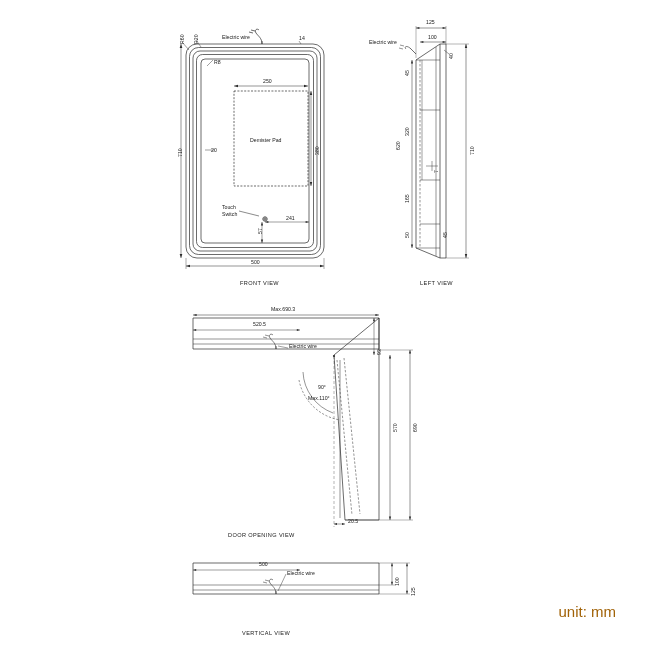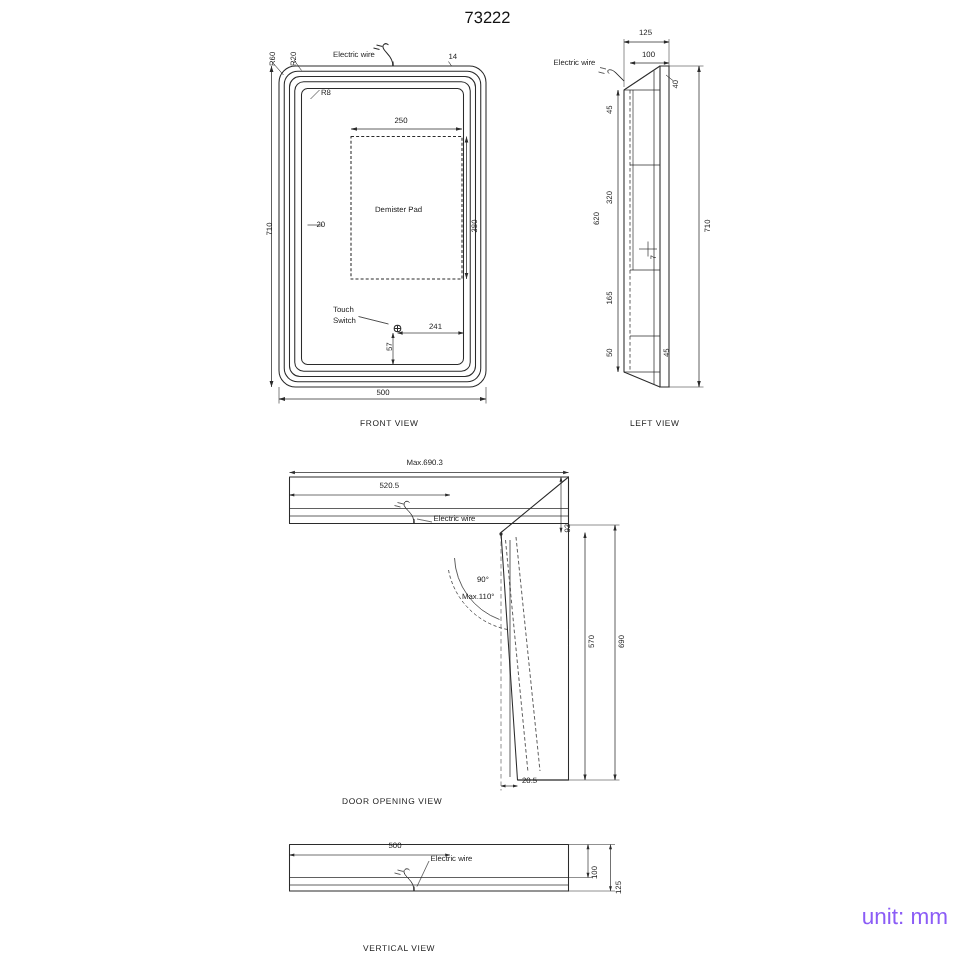--- a/index.html
+++ b/index.html
@@ -41,37 +41,36 @@
     position: absolute;
     left: 0;
     top: 6px;
     width: 650px;
     text-align: center;
     font-size: 11px;
     color: #111;
   }
   #unit-note {
     position: absolute;
-    right: 18px;
+    right: 34px;
     bottom: 30px;
     font-size: 15px;
-    color: #8b5cf6;
+    color: #a16207;
   }
   svg {
     position: absolute;
     left: 0;
     top: 0;
   }
 </style>
 </head>
 <body>
 
 <div id="sheet">
 
-  <div id="doc-number">73222</div>
 
   <svg width="650" height="650" viewBox="0 0 650 650">
     <g fill="none" stroke="#2b2b2b" stroke-width="0.7" stroke-linejoin="round">
 
       <rect x="186" y="44" width="138" height="214" rx="11" ry="11"></rect>
       <rect x="189.5" y="47.5" width="131" height="207" rx="9" ry="9"></rect>
       <rect x="193" y="51" width="124" height="200" rx="7" ry="7"></rect>
       <rect x="196.5" y="54.5" width="117" height="193" rx="6" ry="6"></rect>
 
       <rect x="201" y="59" width="108" height="184" rx="4" ry="4"></rect>

